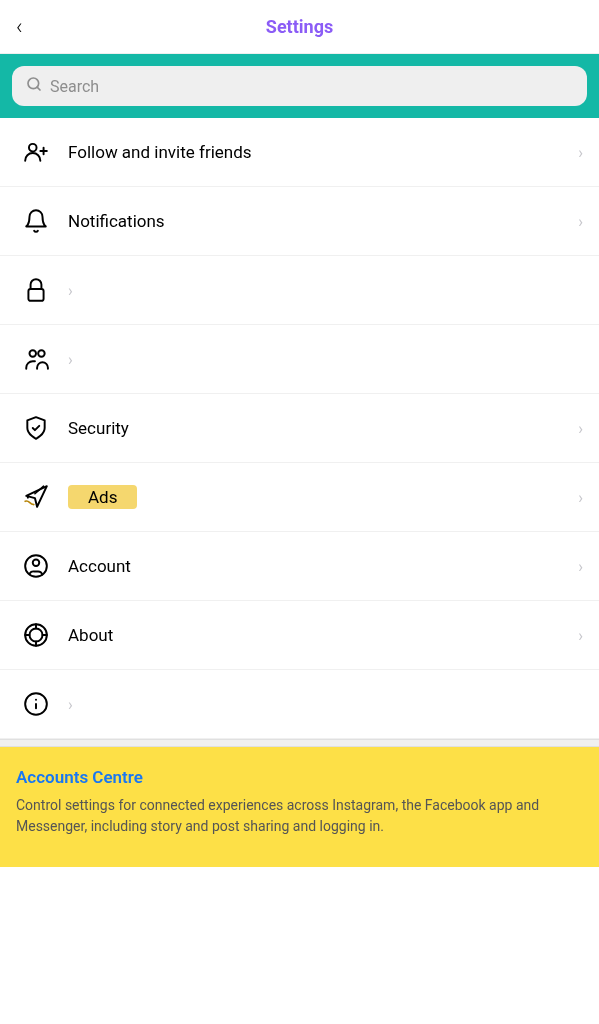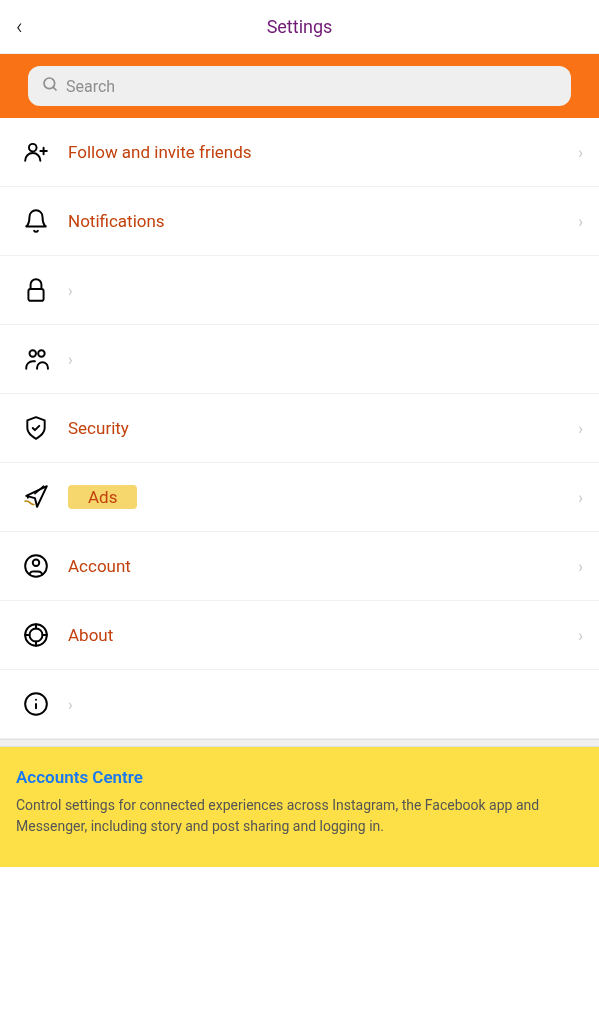--- a/index.html
+++ b/index.html
@@ -23,26 +23,26 @@
     .header-back {
       position: absolute;
       left: 16px;
       font-size: 22px;
       color: #000;
       cursor: pointer;
       font-weight: 300;
     }
     .header-title {
       font-size: 18px;
-      font-weight: 400;
-      color: #701a75;
+      font-weight: 700;
+      color: #8b5cf6;
     }
     .search-container {
-      padding: 12px 28px;
-      background: #f97316;
+      padding: 12px 12px;
+      background: #14b8a6;
     }
     .search-bar {
       display: flex;
       align-items: center;
       background: #efefef;
       border-radius: 12px;
       padding: 10px 14px;
       gap: 8px;
     }
     .search-icon-svg {
@@ -74,21 +74,21 @@
       flex-shrink: 0;
       margin-right: 12px;
     }
     .menu-icon svg {
       width: 26px;
       height: 26px;
     }
     .menu-label {
       flex: 1;
       font-size: 17px;
-      color: #c2410c;
+      color: #000000;
     }
     .ads-highlight {
       background: #f5d76e;
       padding: 2px 20px;
       border-radius: 4px;
     }
     .chevron {
       color: #c7c7cc;
       font-size: 16px;
     }

